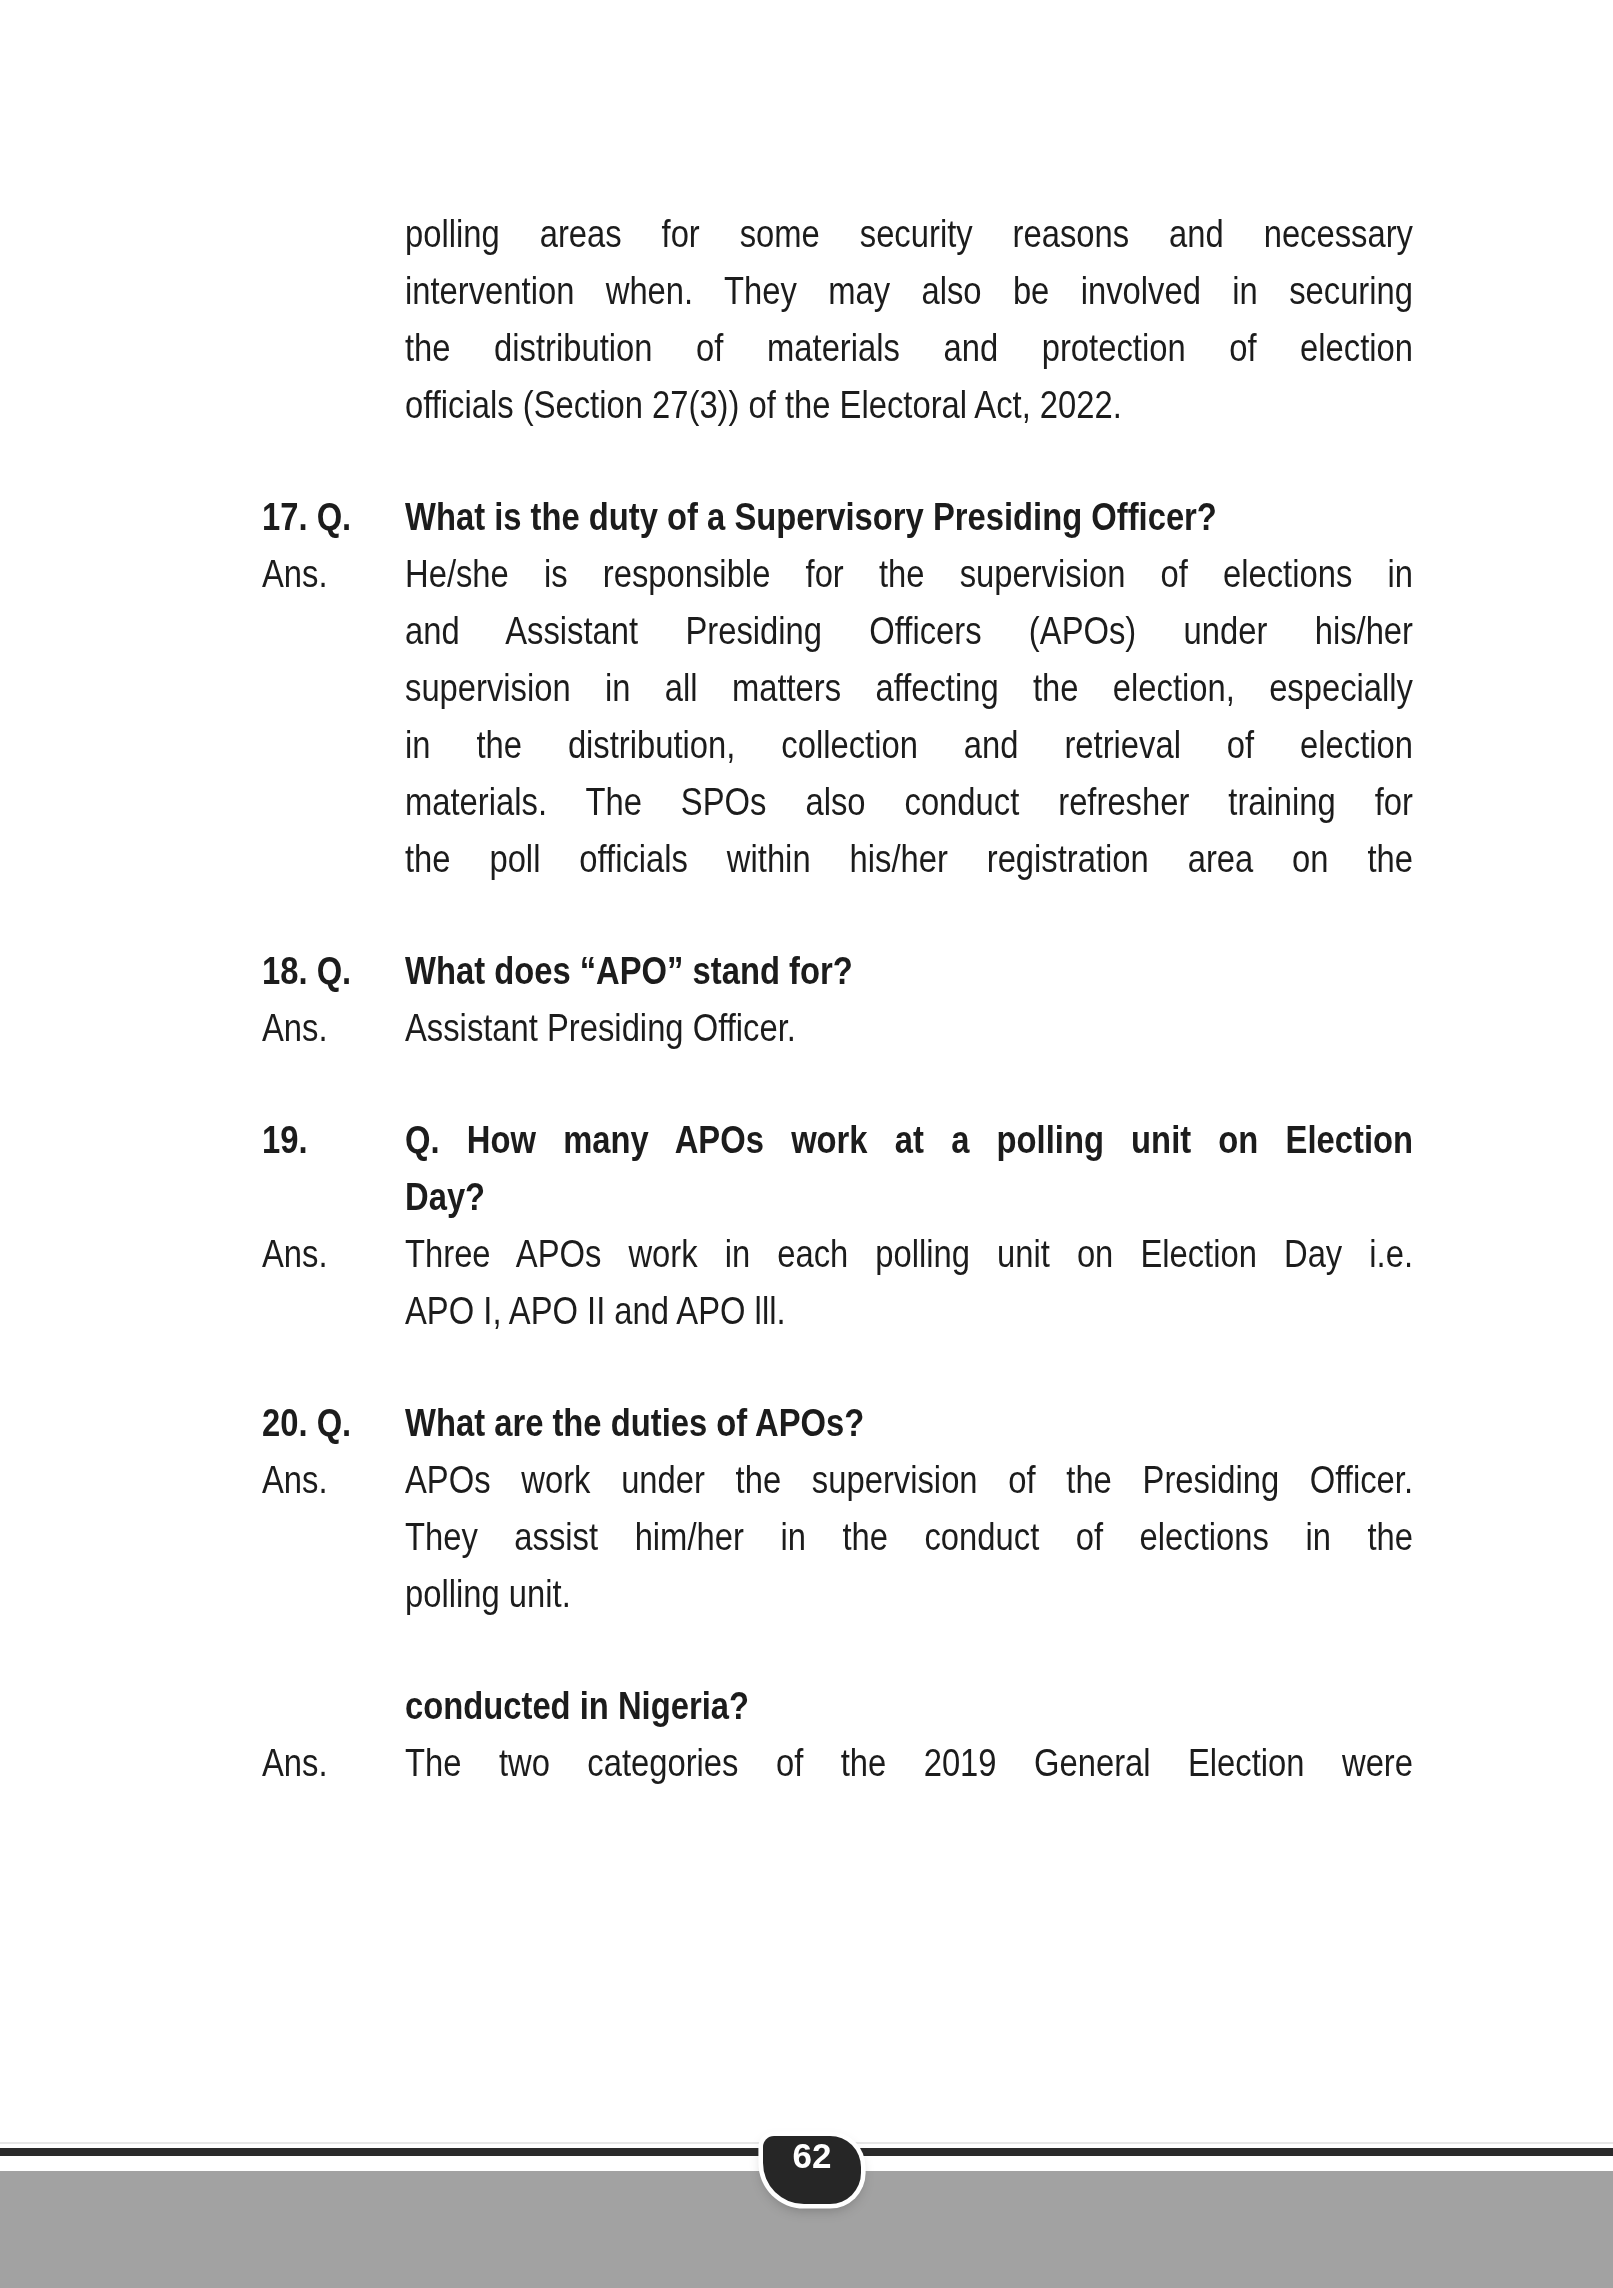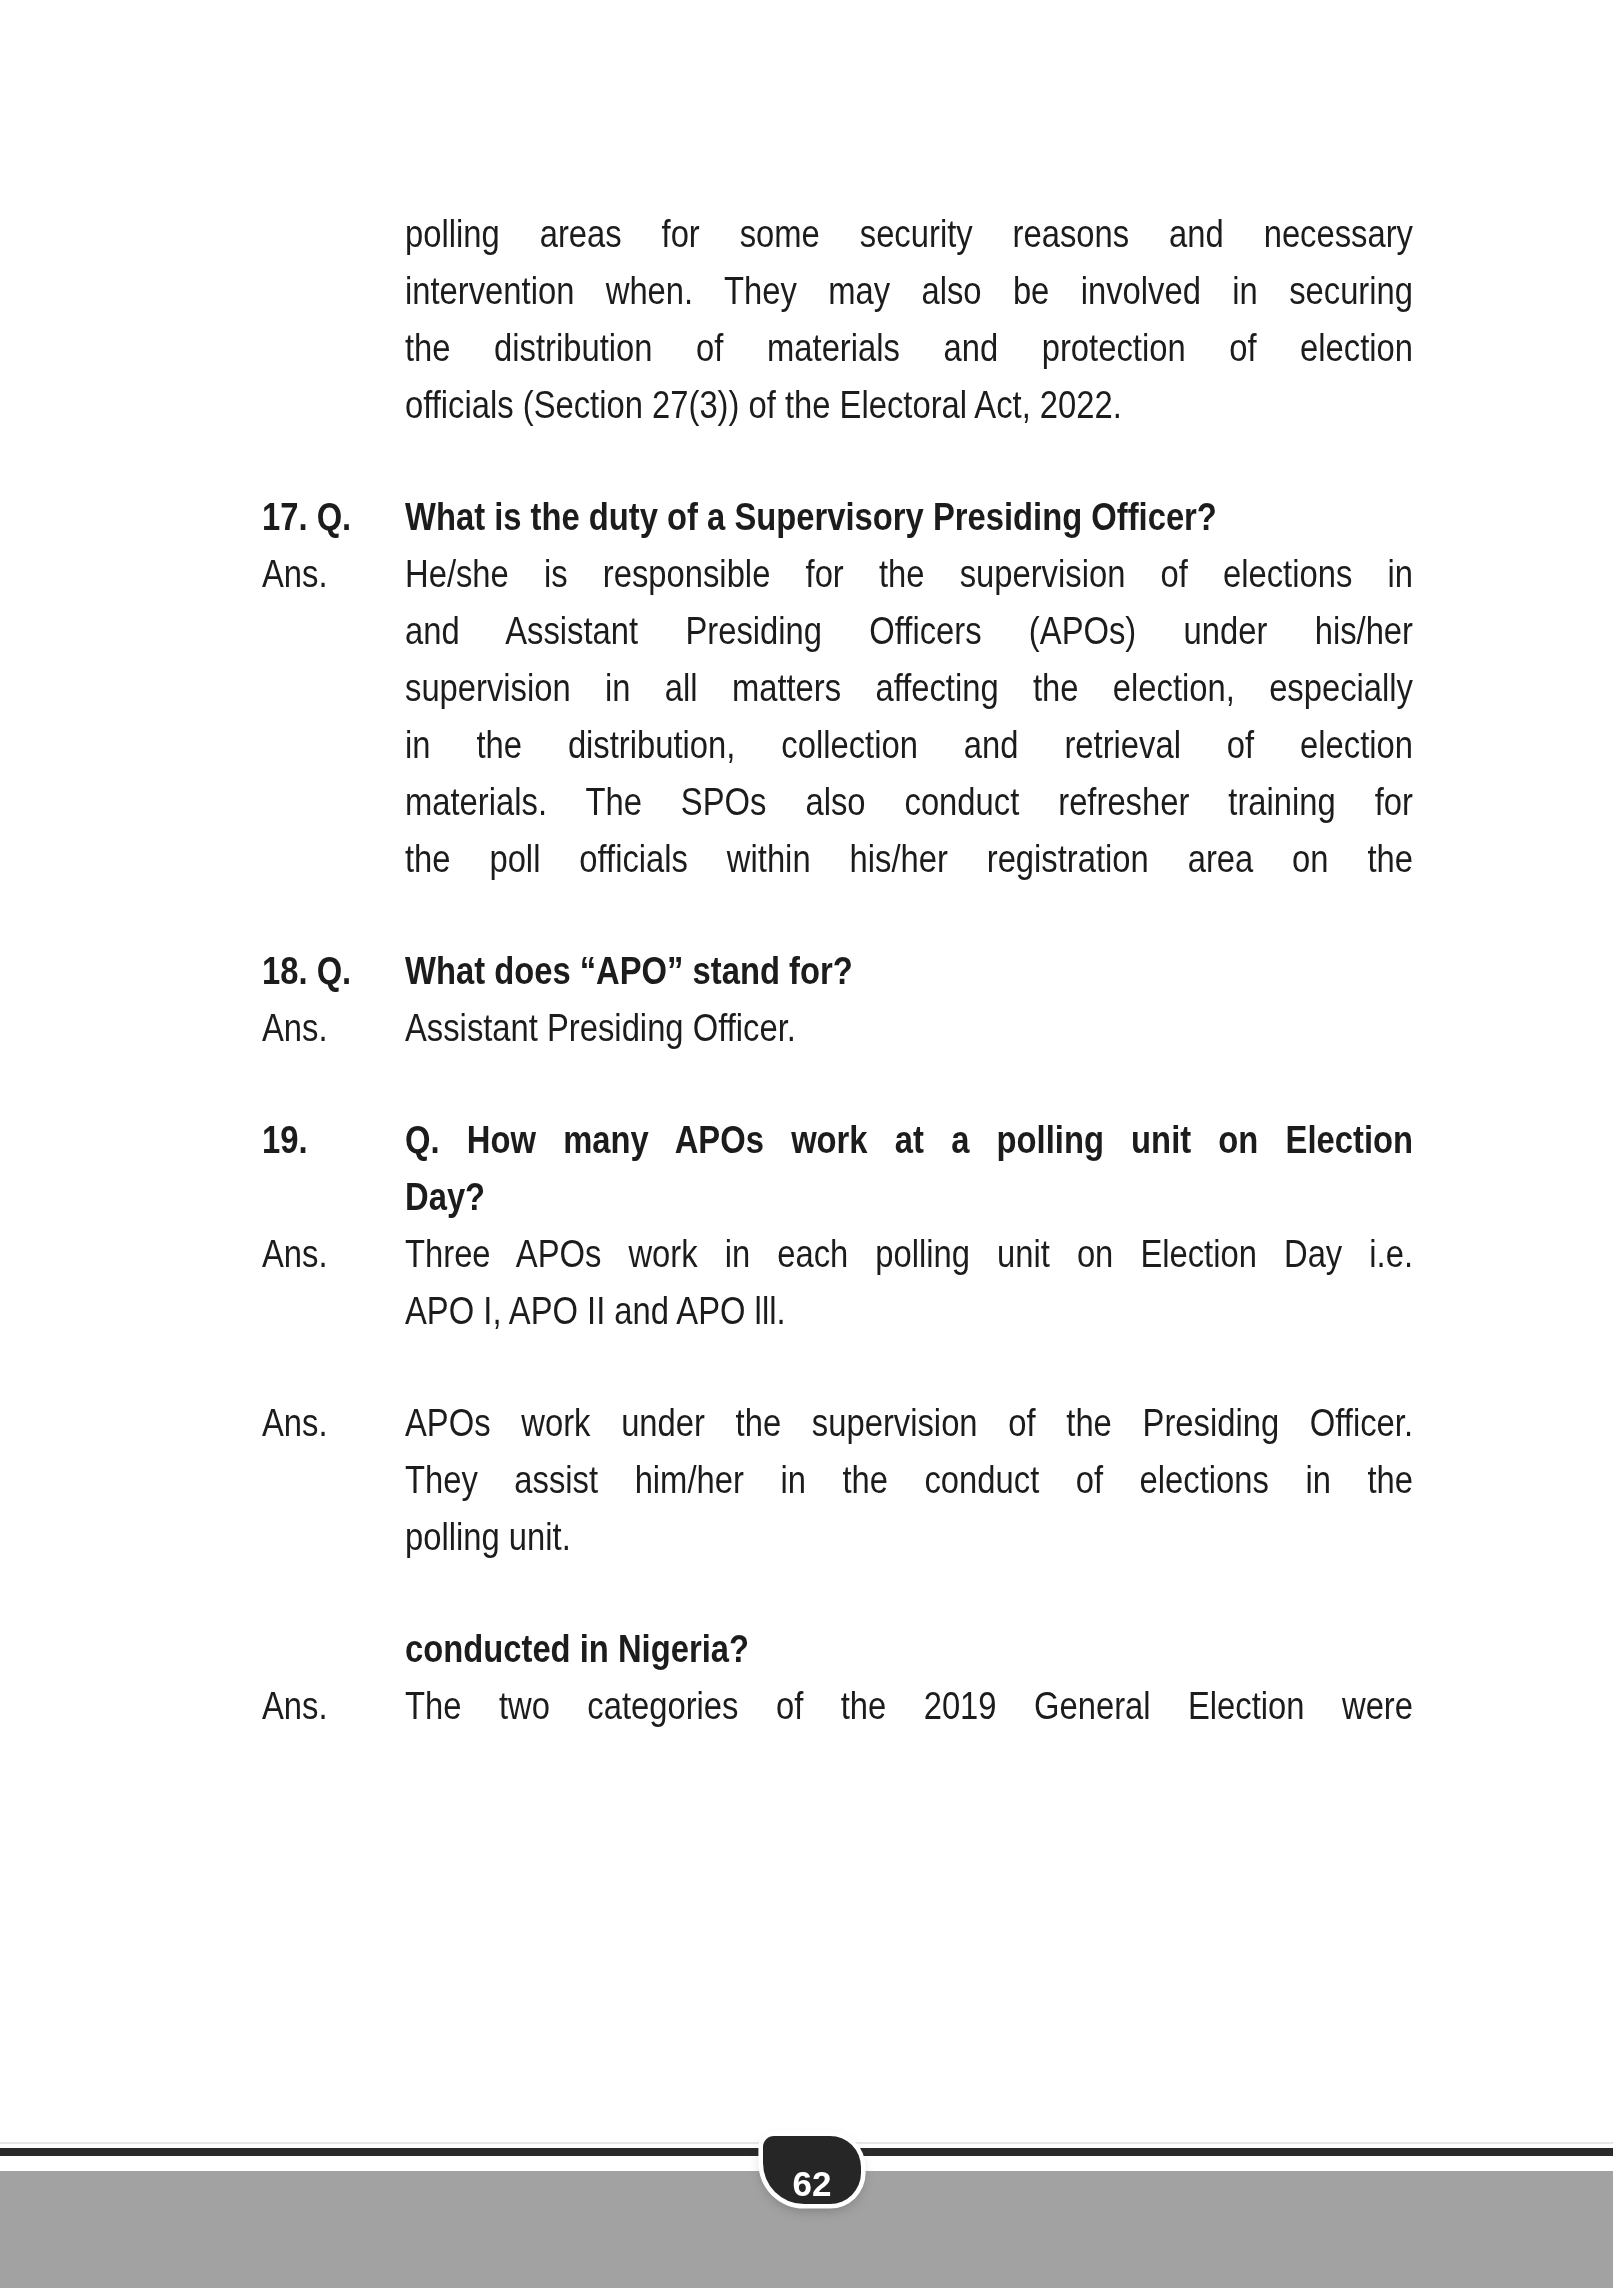--- a/index.html
+++ b/index.html
@@ -50,21 +50,21 @@
     position:absolute;left:0;top:2171px;
     width:1613px;height:118px;background:#a2a2a2;
   }
   .badge{
     position:absolute;left:763px;top:2136px;
     width:98px;height:68px;
     background:#262626;
     border-radius:11px 31px 31px 41px;
     box-shadow:0 0 0 4.6px #ffffff, 0 5.5px 13px rgba(0,0,0,0.25);
     z-index:3;
-    display:flex;align-items:flex-end;justify-content:center;
+    display:flex;align-items:flex-start;justify-content:center;
     color:#ffffff;font-weight:700;font-size:35px;
   }
 </style>
 </head>
 <body>
 
 <div class="page">
 
   <div class="content">
       <div class="block">
@@ -138,20 +138,24 @@
           <div class="lab">Ans.</div>
           <div class="txt just">Three APOs work in each polling unit on Election Day i.e.</div>
         </div>
         <div class="row">
           <div class="lab"></div>
           <div class="txt">APO I, APO II and APO lll.</div>
         </div>
       </div>
       <div class="block">
         <div class="row">
+          <div class="lab b">20. Q.</div>
+          <div class="txt b">What are the duties of APOs?</div>
+        </div>
+        <div class="row">
           <div class="lab">Ans.</div>
           <div class="txt just">APOs work under the supervision of the Presiding Officer.</div>
         </div>
         <div class="row">
           <div class="lab"></div>
           <div class="txt just">They assist him/her in the conduct of elections in the</div>
         </div>
         <div class="row">
           <div class="lab"></div>
           <div class="txt">polling unit.</div>

